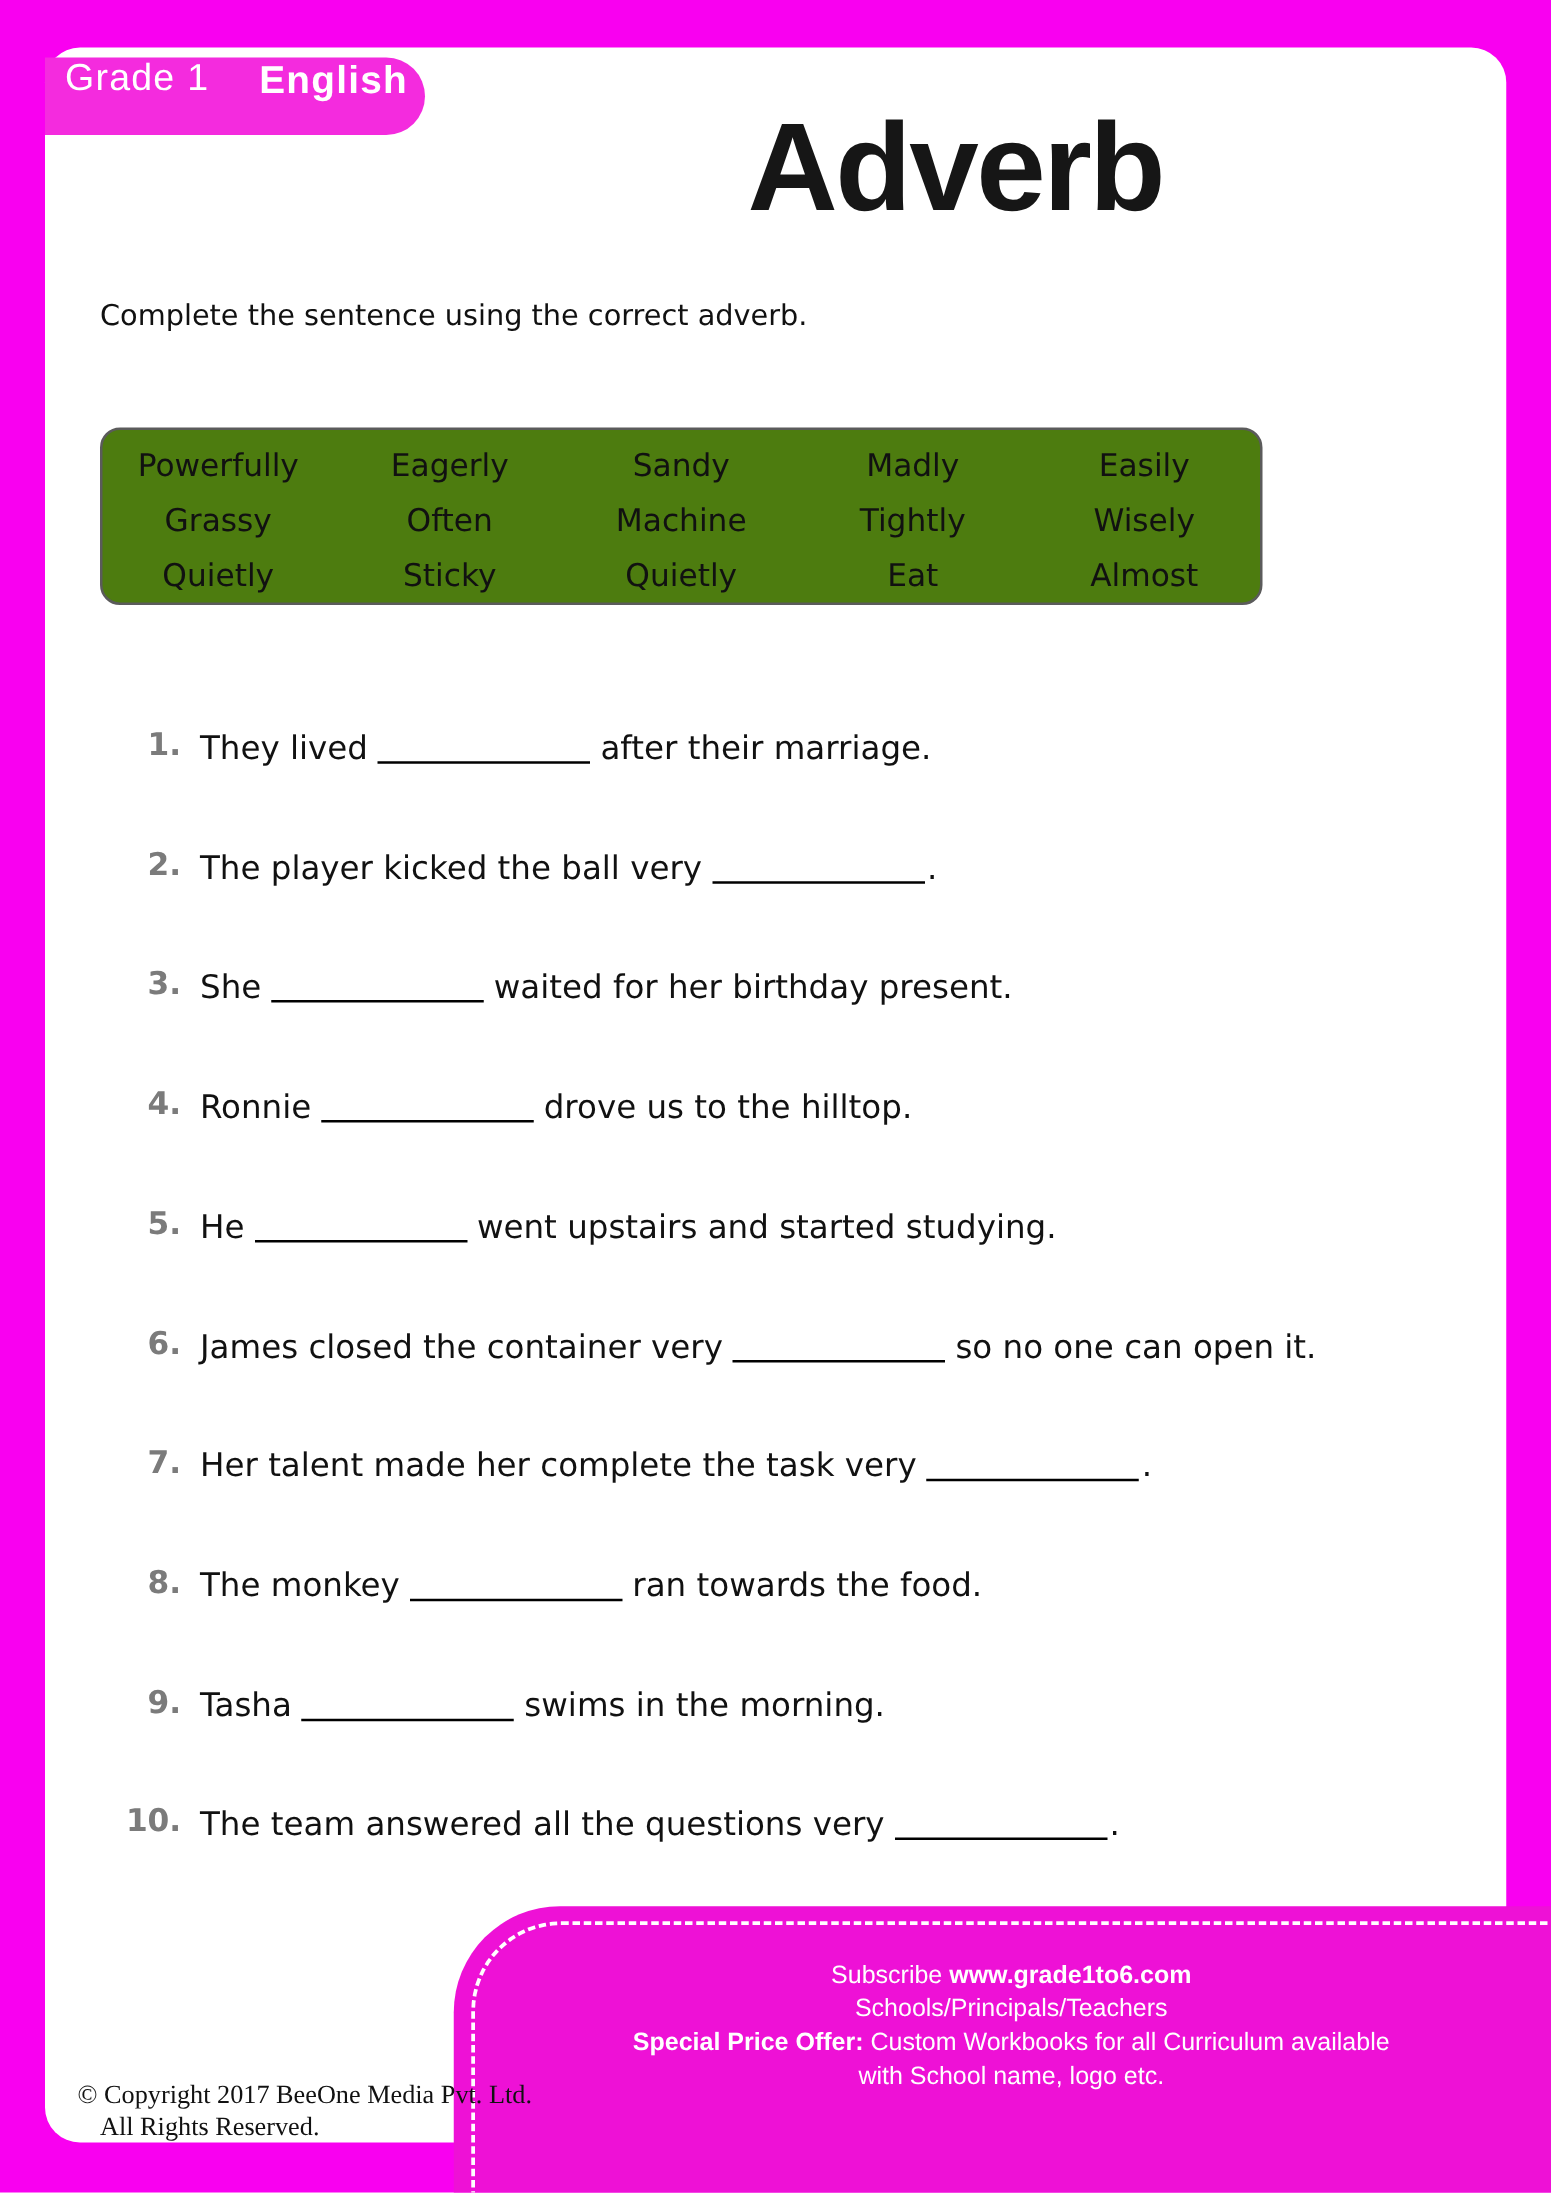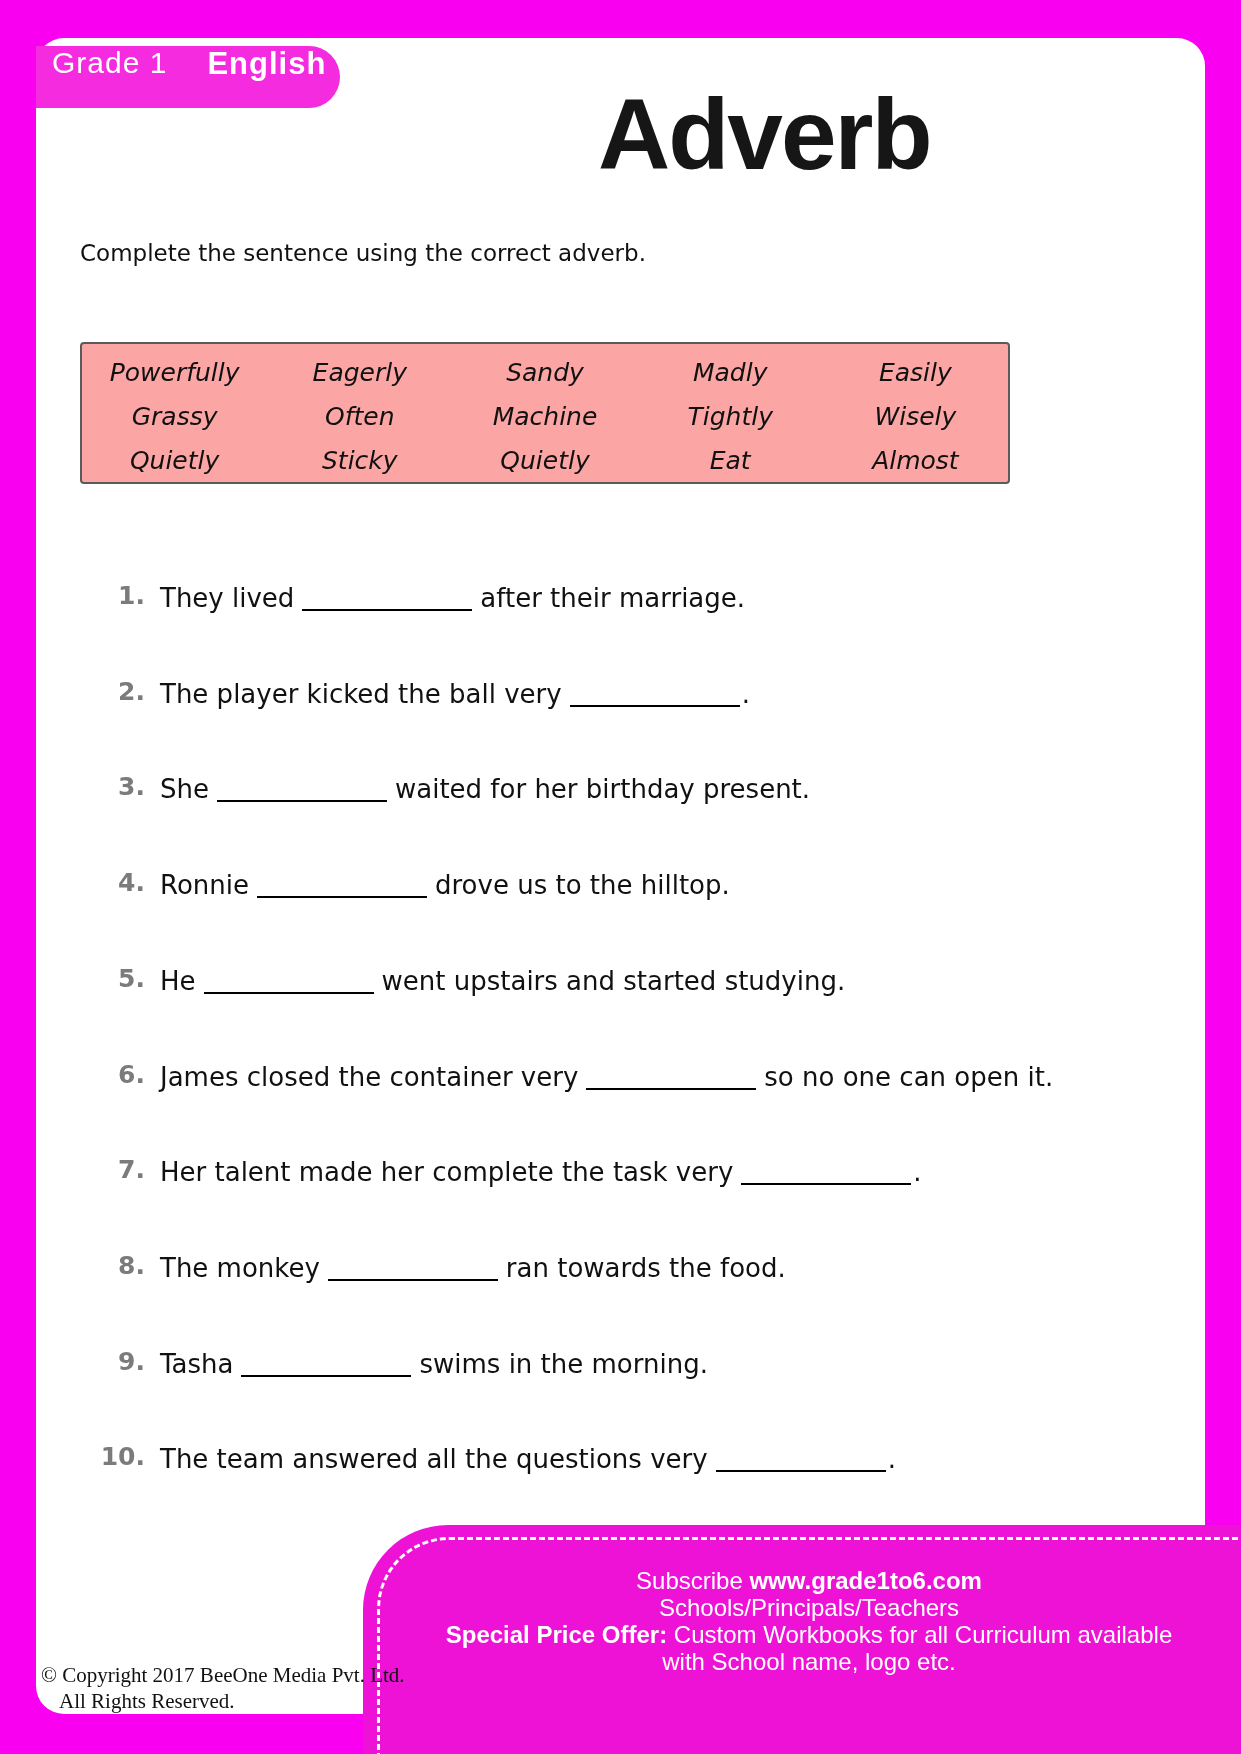--- a/index.html
+++ b/index.html
@@ -12,41 +12,41 @@
   .badge .grade{color:#fff;font-size:30px;font-weight:400;letter-spacing:1px;}
   .badge .subject{color:#fff;font-size:31px;font-weight:700;letter-spacing:1px;}
   
   .title{position:absolute;left:598px;top:84px;font-size:100px;font-weight:700;color:#161616;line-height:1;
          letter-spacing:-2px;z-index:2;}
   
   .instruction{position:absolute;left:80px;top:240px;font-family:"DejaVu Sans",sans-serif;font-size:23px;
                font-weight:400;color:#111;z-index:2;}
   
   .wordbox{position:absolute;left:80px;top:342px;width:930px;height:142px;border:2px solid #5b5b5b;
-           border-radius:4px;z-index:2;box-sizing:border-box;background:#fca5a5;font-style:italic;}
+           border-radius:16px;z-index:2;box-sizing:border-box;background:#4d7c0f;}
   .wordgrid{display:grid;grid-template-columns:repeat(5,1fr);padding-top:7px;}
   .wordgrid span{display:block;text-align:center;line-height:44px;font-family:"DejaVu Sans",sans-serif;
                  font-size:25px;color:#111;}
   
   .row{position:absolute;left:97px;display:flex;align-items:flex-start;z-index:2;
        font-family:"DejaVu Sans",sans-serif;font-size:26px;color:#111;white-space:nowrap;}
   .row .num{width:48px;text-align:right;font-weight:700;font-size:25px;flex:none;}
   .row .txt{margin-left:15px;text-align:right;}
   .blank{display:inline-block;width:170px;height:24px;border-bottom:2.5px solid #000;
          transform:translateY(4px);margin:0 8px;}
   .blank.tight{margin-right:2px;}
   
   .footer{position:absolute;left:363px;top:1525px;width:882px;height:233px;border-top-left-radius:85px;z-index:2;}
   .footer-dash{position:absolute;left:14px;top:12px;right:-30px;bottom:-30px;border:3px dashed #ffffff;
                border-top-left-radius:72px;}
   .footer-text{position:absolute;left:40px;right:30px;top:42px;text-align:center;color:#ffffff;
-               font-size:24px;line-height:27px;}
+               font-size:20px;line-height:27px;}
   .footer-text b{font-weight:700;}
   
-  .copyright{position:absolute;left:41px;top:1662px;font-family:"Liberation Serif",serif;font-size:21px;
+  .copyright{position:absolute;left:62px;top:1662px;font-family:"Liberation Serif",serif;font-size:21px;
              color:#111;line-height:1.25;z-index:2;}
   .copyright .l2{padding-left:18px;}
 </style>
 </head>
 <body>
 
 <div class="canvas" style="background: rgb(249, 0, 240);">
   <div class="page"></div>
 
   <div class="badge" style="background: rgb(244, 43, 222);">

